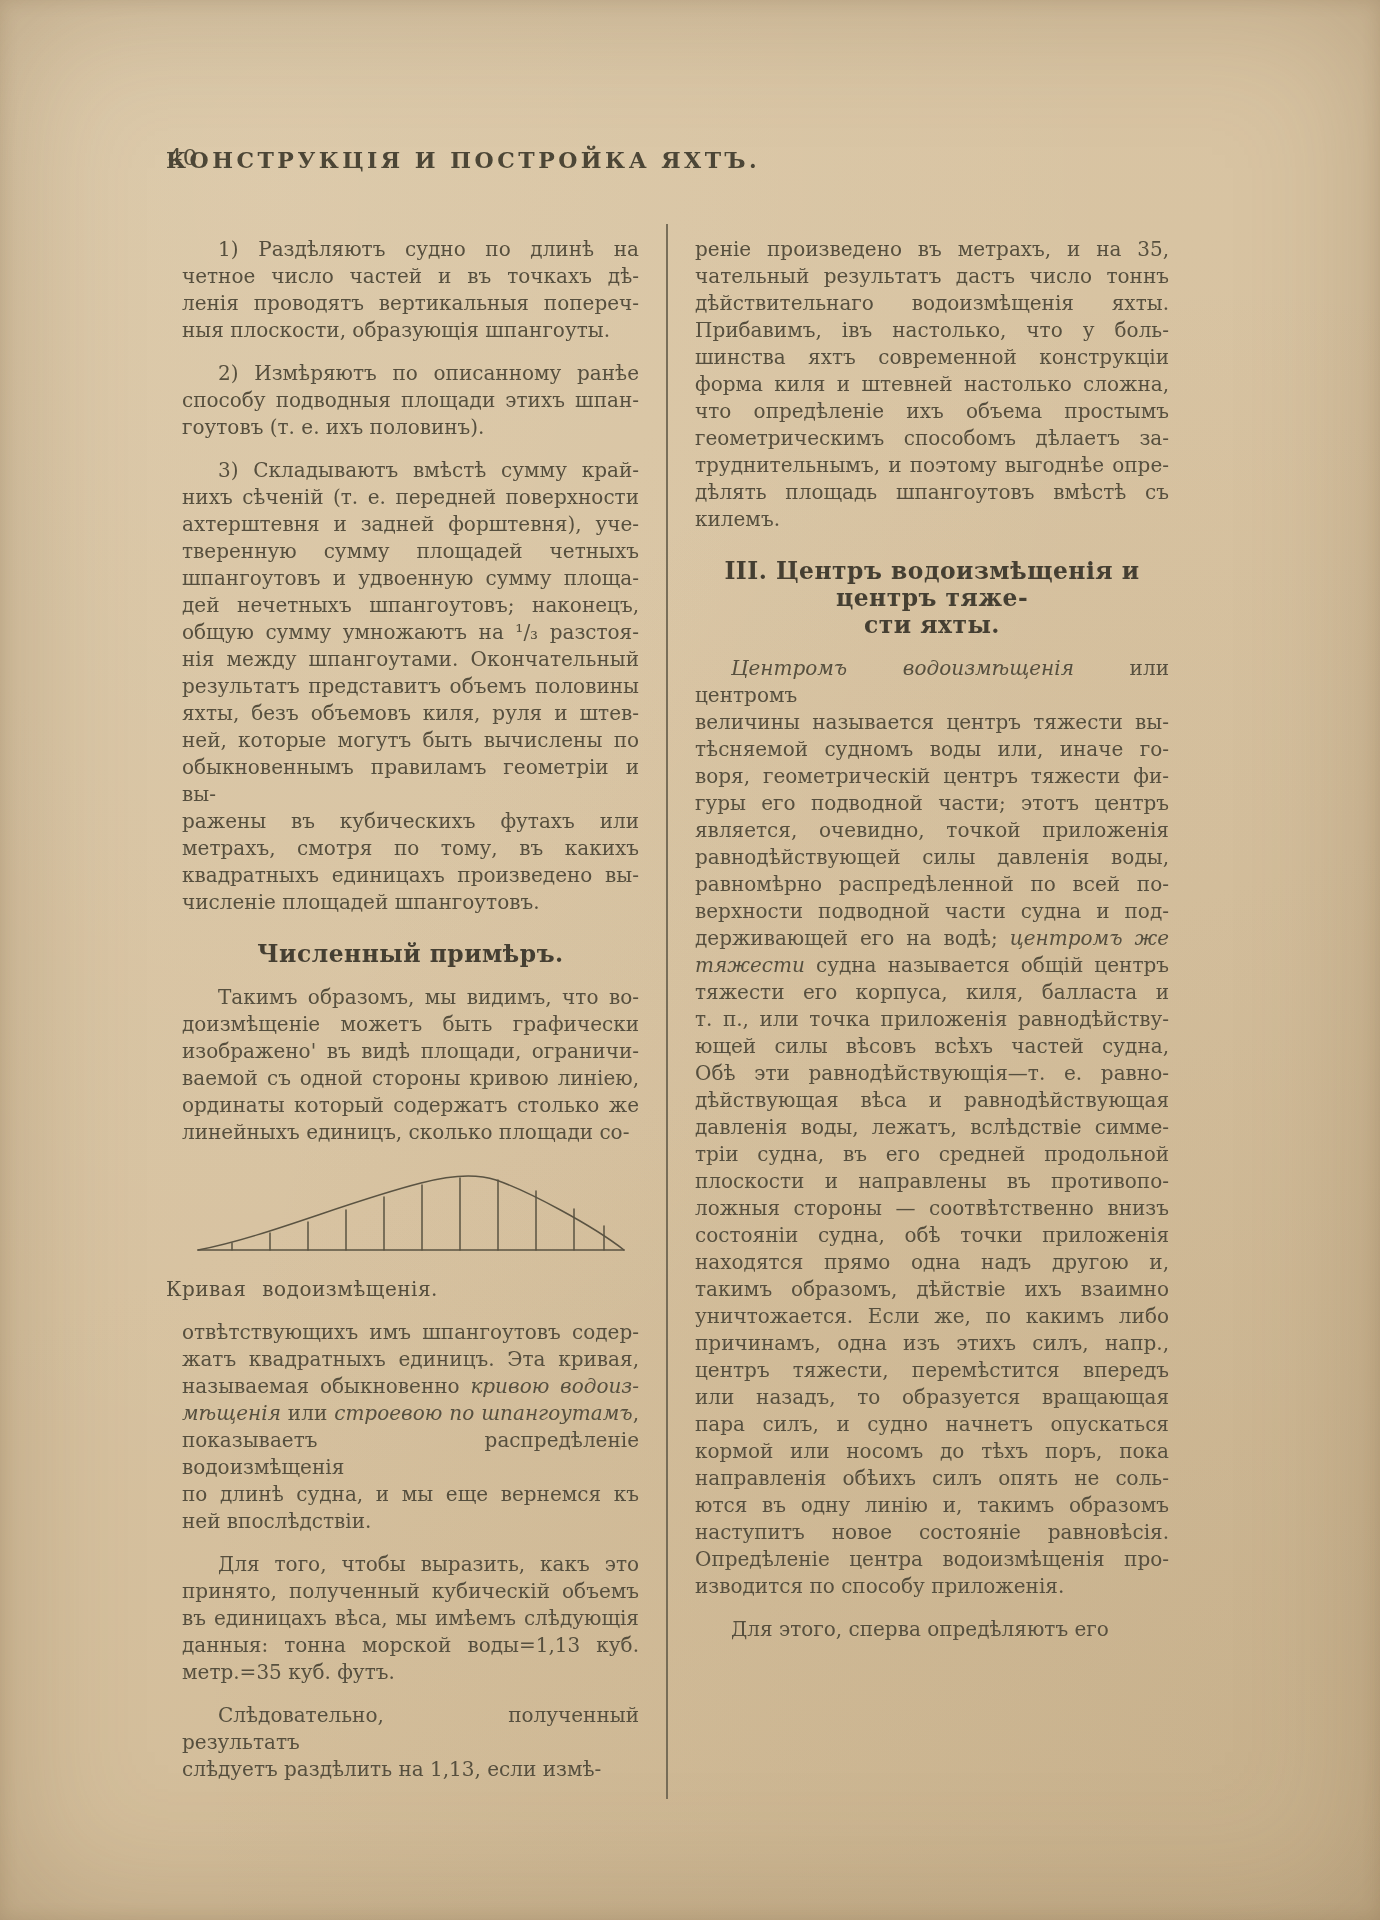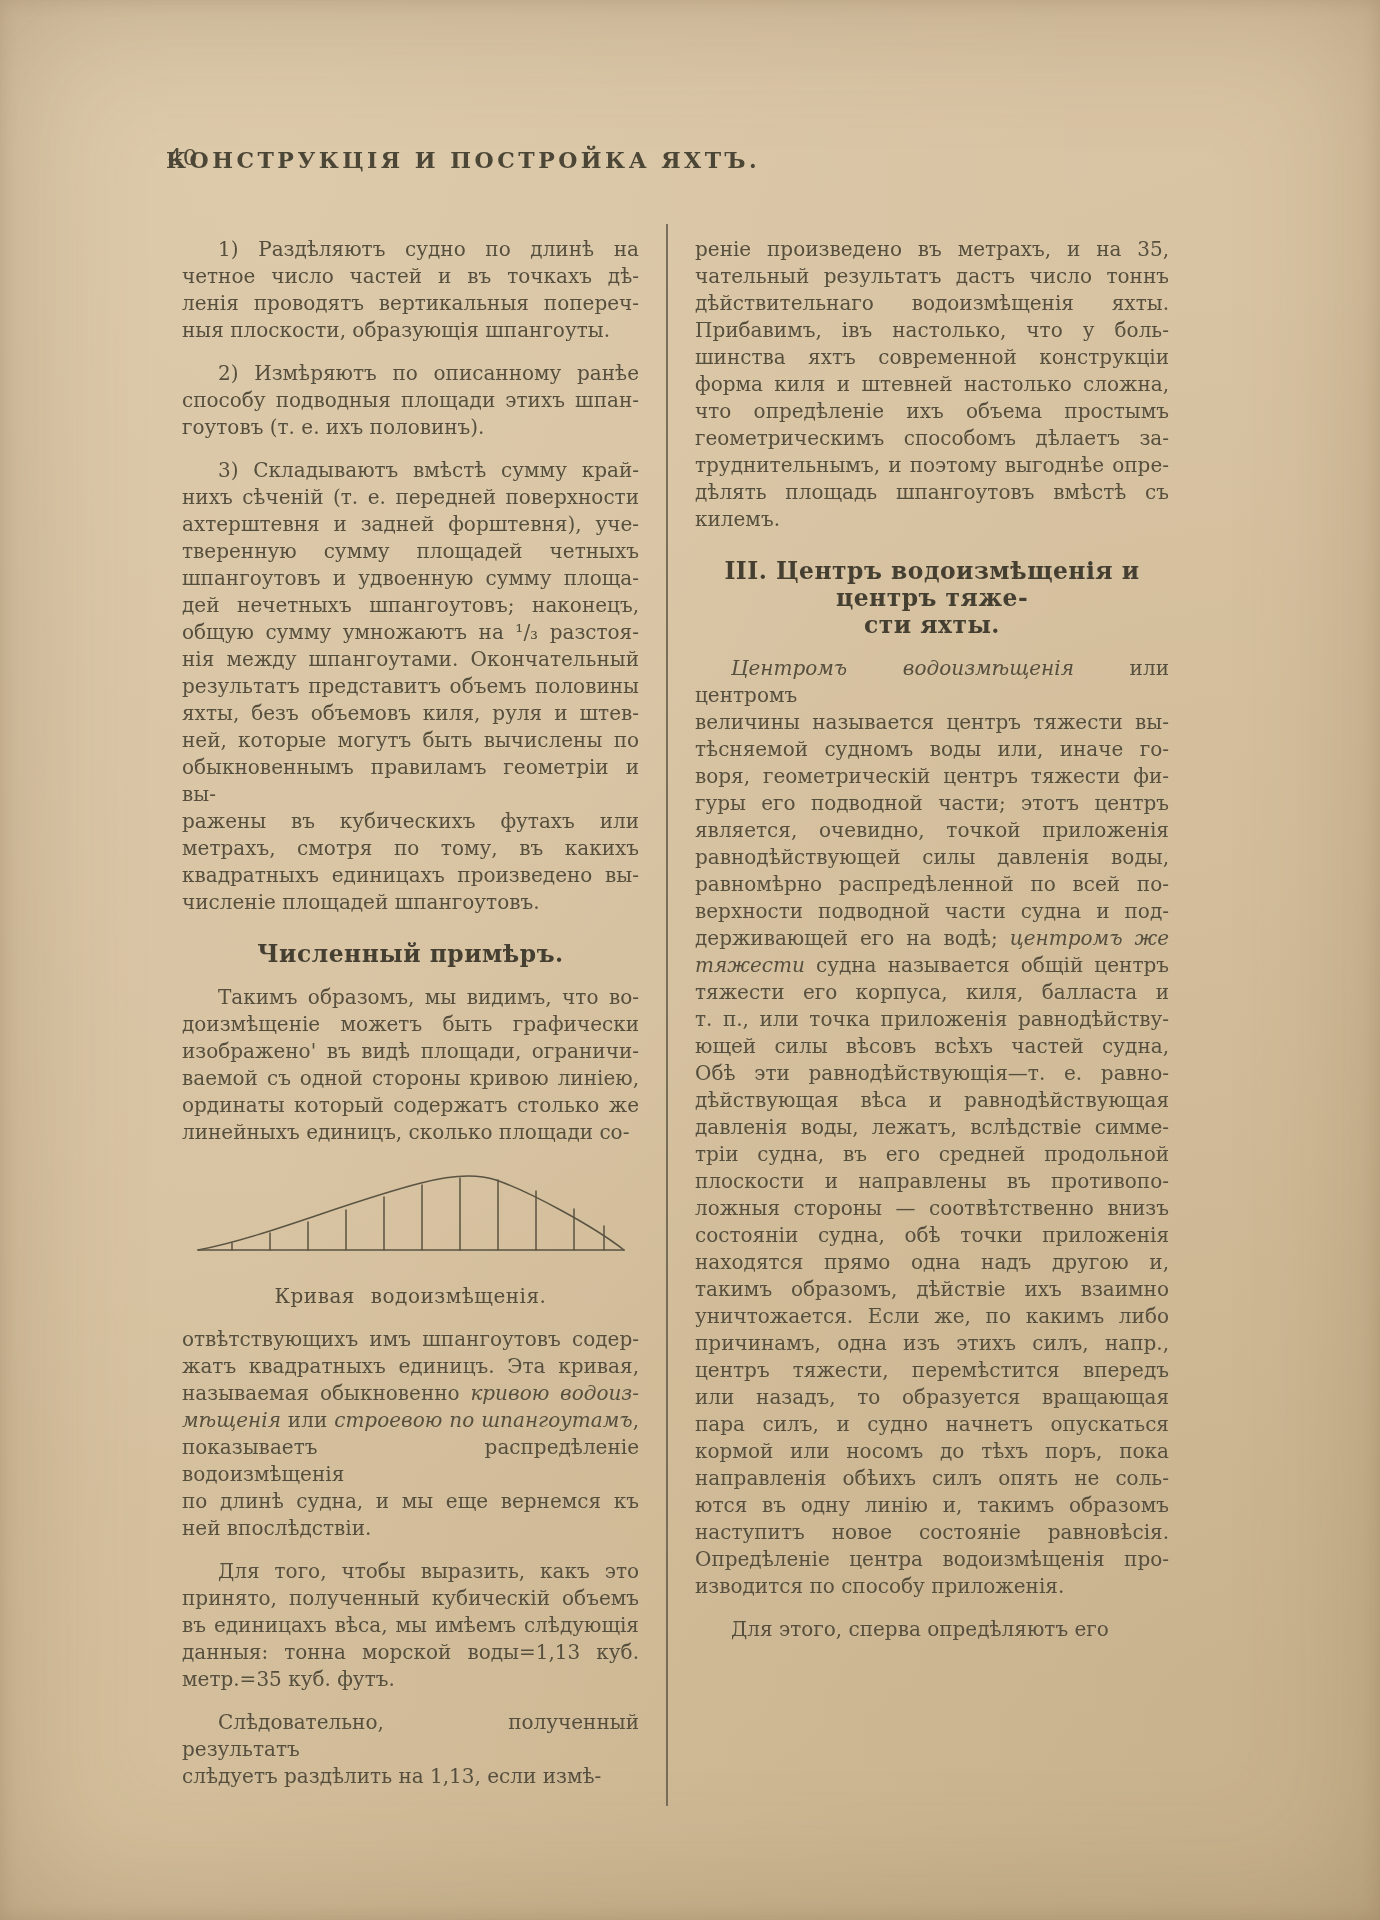--- a/index.html
+++ b/index.html
@@ -31,21 +31,21 @@
   .block { margin:16px; }
   .line { display:block; text-align:justify; text-align-last:justify; }
   .line.last { text-align-last:left; }
   .block.indent .line.first { text-indent:36px; }
   .block.heading { margin:25px 0 16px 0; }
   .block.heading .line { text-align:center; text-align-last:center; font-weight:bold; color:#453f32; letter-spacing:0.5px; }
   i { font-style:italic; }
   figure { margin:14px 0 16px 0; padding:0; }
   .fig-svg { display:block; margin:0 auto; }
   figcaption {
-    text-align:center; font-size:20px; margin-top:29px;
+    text-align:left; font-size:20px; margin-top:22px;
     word-spacing:9px; letter-spacing:0.5px; color:#544d3c;
   }
 </style>
 </head>
 <body>
 
 <div class="page">
 
   <div class="header">
     <div class="page-number">40</div>

